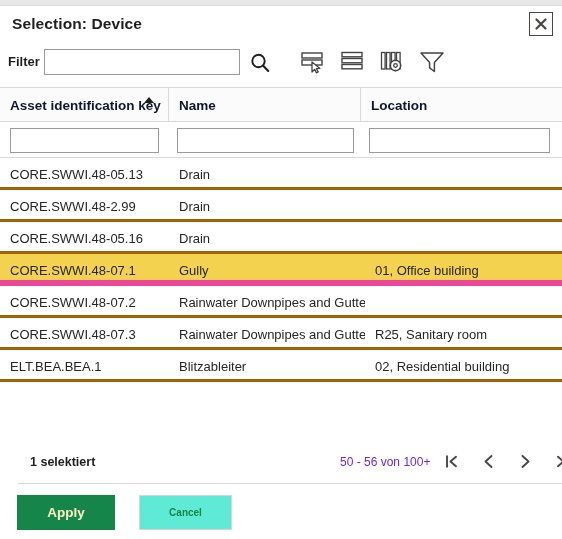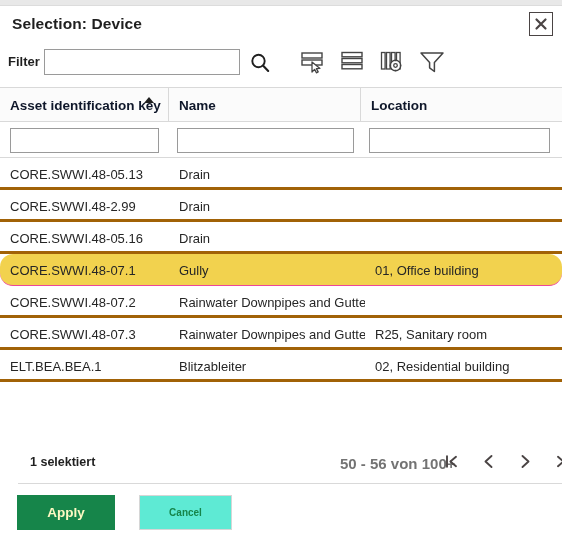--- a/index.html
+++ b/index.html
@@ -162,22 +162,21 @@
 
   .rows { position: relative; }
   .row {
     position: relative;
     height: 32px;
     border-bottom: 3px solid #a16207;
     cursor: pointer;
   }
   .row.selected {
     background: #f2d24e;
-    border-bottom: 1px solid #ec4899;
-    border-radius: 13px;
+    border-bottom: 6px solid #ec4899;
   }
   .cell {
     position: absolute;
     top: 0; height: 32px;
     display: flex;
     align-items: center;
     font-size: 13px;
     color: #262626;
     padding-left: 10px;
     white-space: nowrap;
@@ -198,23 +197,23 @@
   .selected-count {
     position: absolute;
     left: 12px; top: 13px;
     font-size: 12.5px;
     font-weight: bold;
     color: #1f1f1f;
   }
   .page-range {
     position: absolute;
     left: 322px; top: 13px;
-    font-size: 15px;
-    font-weight: bold;
-    color: #737373;
+    font-size: 12px;
+    font-weight: normal;
+    color: #6d28d9;
   }
   .pager {
     position: absolute;
     right: 8px; top: 8px;
     display: flex;
     align-items: center;
     gap: 17px;
   }
   .pager-btn {
     width: 20px; height: 22px;

